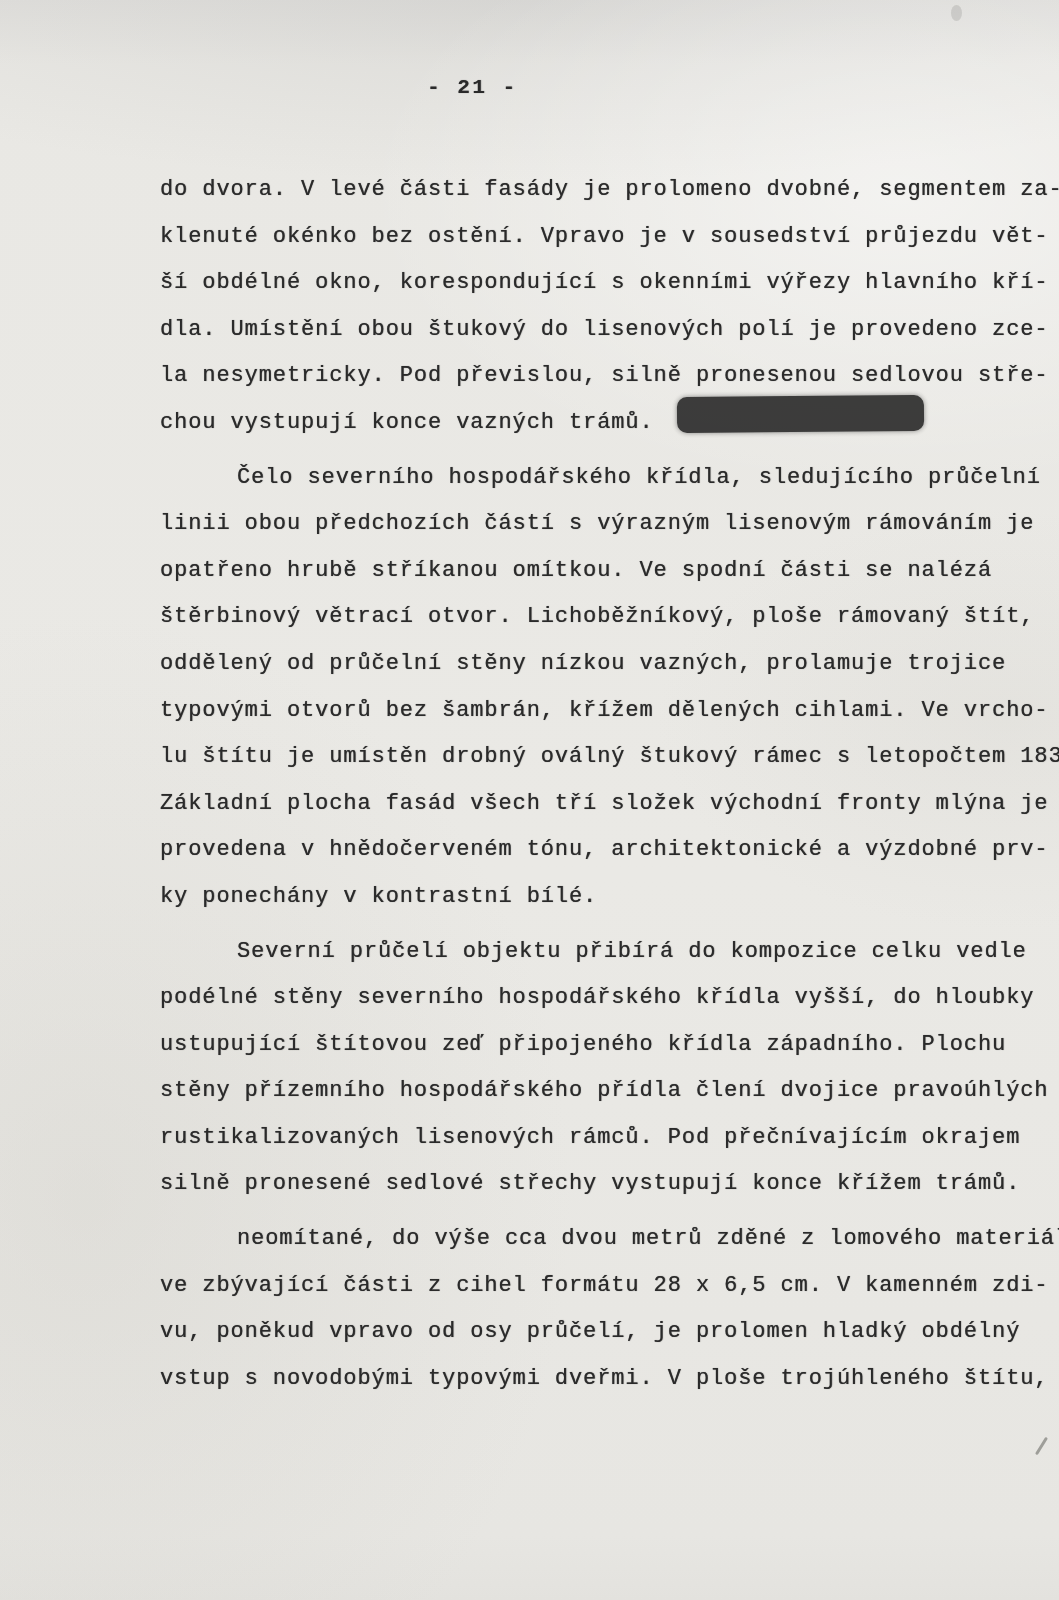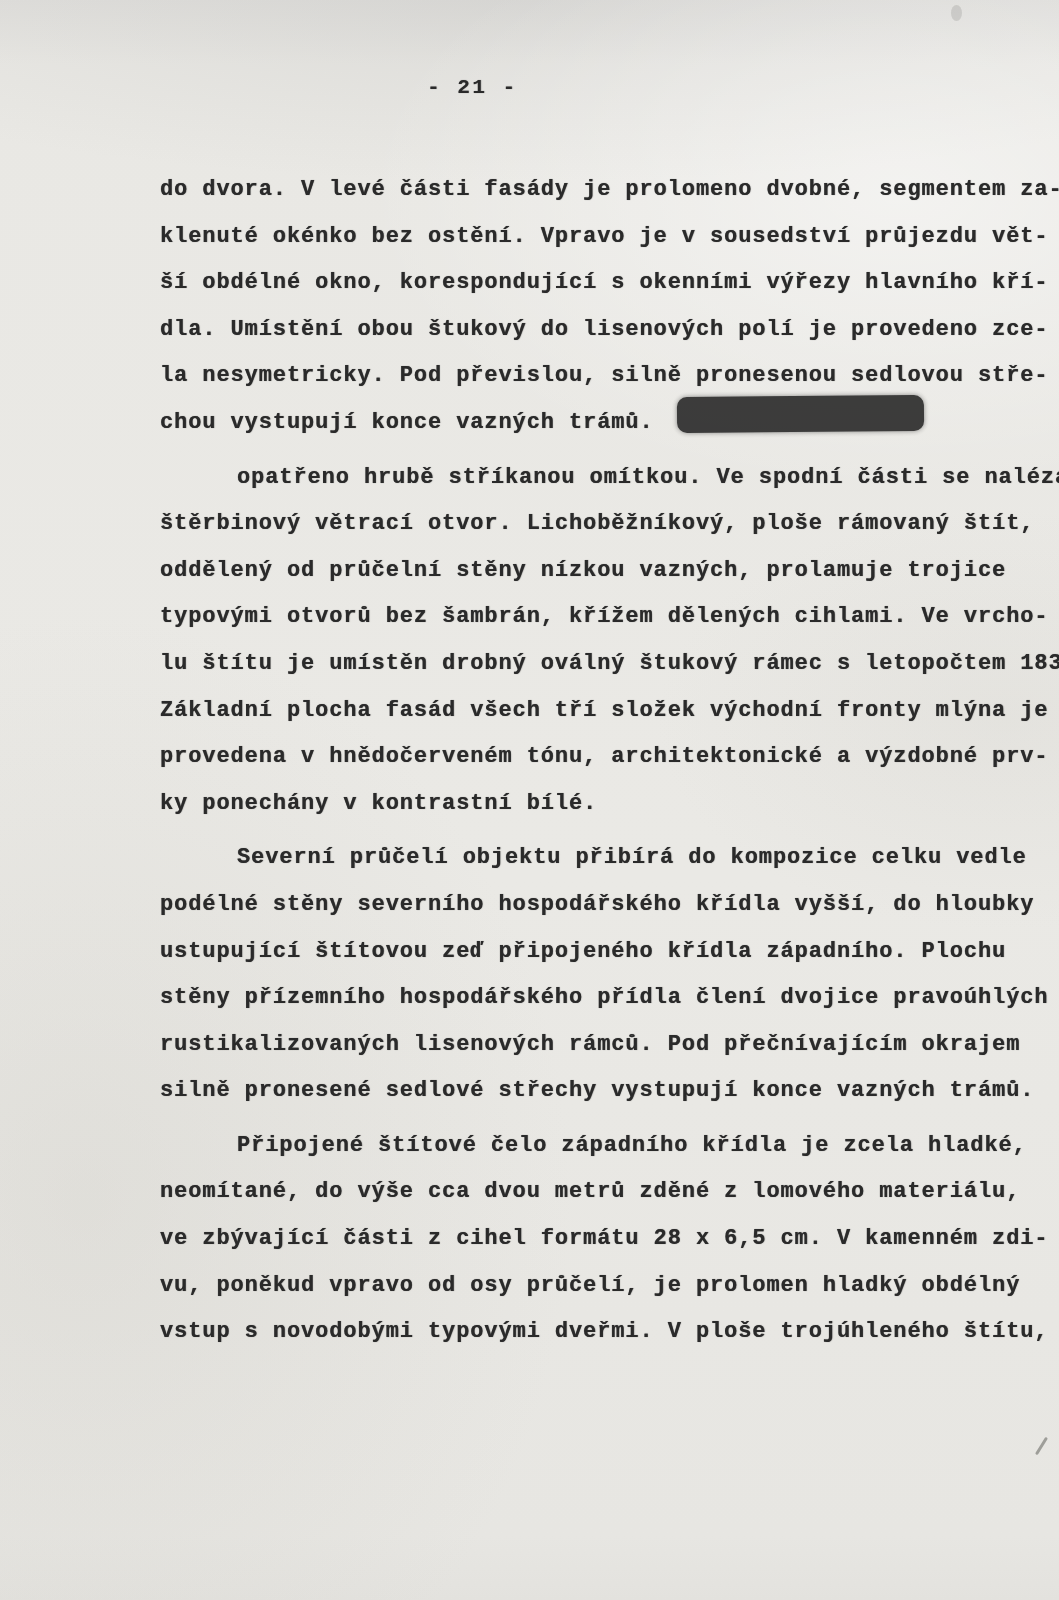--- a/index.html
+++ b/index.html
@@ -37,21 +37,21 @@
     text-shadow: 0.4px 0.4px 0.9px rgba(40,40,40,0.6);
     white-space: pre;
   }
   .body-text {
     position: absolute;
     left: 160px;
     top: 167px;
     width: 899px;
     color: #2a2a2a;
     font-size: 22px;
-    font-weight: 700;
+    font-weight: 400;
     letter-spacing: 0.9px;
     text-shadow: 0.35px 0.35px 0.9px rgba(40,40,40,0.60), -0.2px 0 0.5px rgba(40,40,40,0.35);
   }
   .line {
     height: 46.6px;
     line-height: 46.6px;
     white-space: pre;
   }
   .paragraph + .paragraph {
     margin-top: 8px;
@@ -104,39 +104,40 @@
   <div class="body-text" id="bodyText">
       <div class="paragraph">
         <div class="line">do dvora. V levé části fasády je prolomeno dvobné, segmentem za-</div>
         <div class="line">klenuté okénko bez ostění. Vpravo je v sousedství průjezdu vět-</div>
         <div class="line">ší obdélné okno, korespondující s okenními výřezy hlavního kří-</div>
         <div class="line">dla. Umístění obou štukový do lisenových polí je provedeno zce-</div>
         <div class="line">la nesymetricky. Pod převislou, silně pronesenou sedlovou stře-</div>
         <div class="line">chou vystupují konce vazných trámů.</div>
       </div>
       <div class="paragraph indent">
+        <div class="line">Čelo severního hospodářského křídla, sledujícího průčelní</div>
+        <div class="line">linii obou předchozích částí s výrazným lisenovým rámováním je</div>
         <div class="line">opatřeno hrubě stříkanou omítkou. Ve spodní části se nalézá</div>
         <div class="line">štěrbinový větrací otvor. Lichoběžníkový, ploše rámovaný štít,</div>
         <div class="line">oddělený od průčelní stěny nízkou vazných, prolamuje trojice</div>
         <div class="line">typovými otvorů bez šambrán, křížem dělených cihlami. Ve vrcho-</div>
         <div class="line">lu štítu je umístěn drobný oválný štukový rámec s letopočtem 1831</div>
         <div class="line">Základní plocha fasád všech tří složek východní fronty mlýna je</div>
         <div class="line">provedena v hnědočerveném tónu, architektonické a výzdobné prv-</div>
         <div class="line">ky ponechány v kontrastní bílé.</div>
       </div>
       <div class="paragraph indent">
         <div class="line">Severní průčelí objektu přibírá do kompozice celku vedle</div>
         <div class="line">podélné stěny severního hospodářského křídla vyšší, do hloubky</div>
         <div class="line">ustupující štítovou zeď připojeného křídla západního. Plochu</div>
         <div class="line">stěny přízemního hospodářského přídla člení dvojice pravoúhlých</div>
         <div class="line">rustikalizovaných lisenových rámců. Pod přečnívajícím okrajem</div>
-        <div class="line">silně pronesené sedlové střechy vystupují konce vazných trámů.</div>
+        <div class="line">silně pronesené sedlové střechy vystupují konce křížem trámů.</div>
       </div>
       <div class="paragraph indent">
-        <div class="line">Připojené štítové čelo západního křídla je zcela hladké,</div>
         <div class="line">neomítané, do výše cca dvou metrů zděné z lomového materiálu,</div>
         <div class="line">ve zbývající části z cihel formátu 28 x 6,5 cm. V kamenném zdi-</div>
         <div class="line">vu, poněkud vpravo od osy průčelí, je prolomen hladký obdélný</div>
         <div class="line">vstup s novodobými typovými dveřmi. V ploše trojúhleného štítu,</div>
       </div>
     </div>
 
   <div class="ink-bar"></div>
   <div class="smudge-tr"></div>
   <div class="tick"></div>

